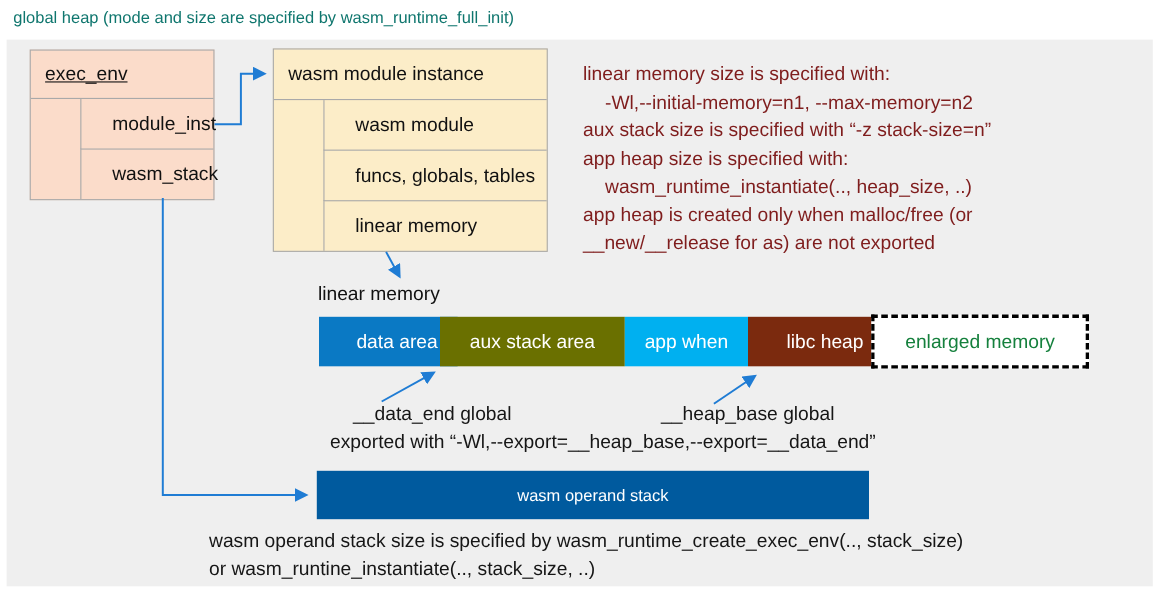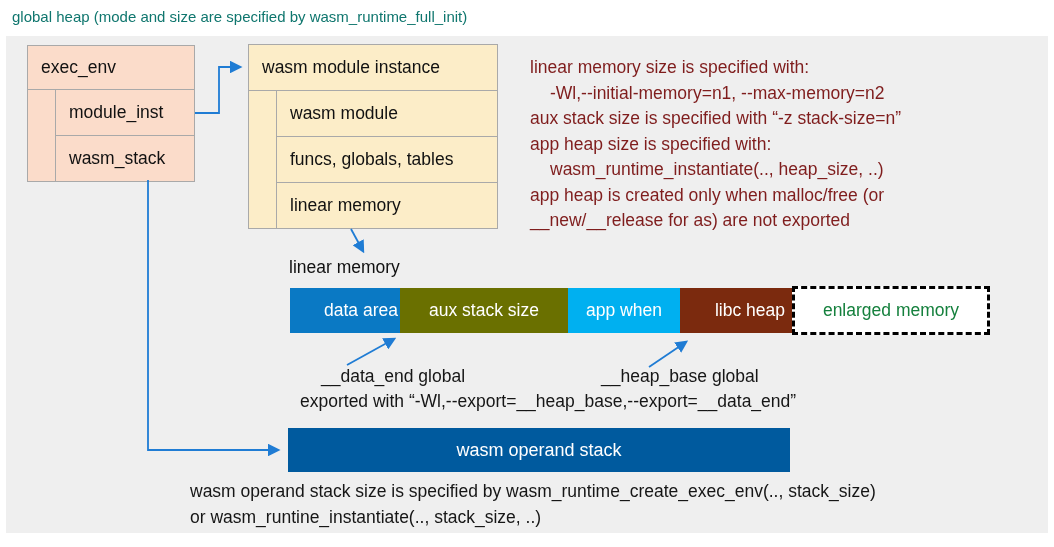--- a/index.html
+++ b/index.html
@@ -6,45 +6,45 @@
   .canvas{position:relative;width:1054px;height:547px;background:#fff;
     font-family:"Liberation Sans",sans-serif;color:#111;overflow:hidden;}
   .panel{position:absolute;left:6px;top:36px;width:1042px;height:497px;background:#efefef;}
   .title{position:absolute;left:12px;top:8px;font-size:15px;color:#0f766e;white-space:nowrap;}
 
   
   .struct-box{position:absolute;border:1px solid #a9a9a9;box-sizing:border-box;font-size:17.5px;}
   .box-pink{background:#fbdcca;}
   .box-cream{background:#fcedc8;}
   .struct-header{display:flex;align-items:center;padding-left:13px;border-bottom:1px solid #a9a9a9;}
-  .struct-cell{display:flex;align-items:center;padding-left:13px;margin-left:27px;
+  .struct-cell{display:flex;align-items:center;padding-left:28px;margin-left:45px;
     border-left:1px solid #a9a9a9;border-bottom:1px solid #a9a9a9;}
   .struct-cell.last{border-bottom:none;}
-  .exec .struct-header{height:43px;}
+  .exec .struct-header{height:43px;text-decoration:underline;}
   .exec .struct-cell{height:45px;}
   .inst .struct-header{height:45px;}
   .inst .struct-cell{height:45px;}
 
   
   .notes{position:absolute;left:530px;top:55px;font-size:17.5px;line-height:25.5px;color:#7f1d1d;}
   .notes .indent{padding-left:20px;}
   .notes div{white-space:nowrap;}
 
   
   .lm-label{position:absolute;left:289px;top:257px;font-size:17.5px;}
   .seg{position:absolute;top:288px;height:45px;display:flex;align-items:center;justify-content:center;
     color:#fff;font-size:17.5px;white-space:nowrap;}
   .seg-enlarged{position:absolute;top:286px;height:49px;box-sizing:border-box;border:3px dashed #000;
     background:#fff;color:#15803d;display:flex;align-items:center;justify-content:center;
     font-size:17.5px;white-space:nowrap;}
 
   .ann{position:absolute;font-size:17.5px;color:#161616;white-space:nowrap;}
 
   .operand-bar{position:absolute;left:288px;top:428px;width:502px;height:44px;
-    display:flex;align-items:center;justify-content:center;color:#fff;font-size:18px;}
+    display:flex;align-items:center;justify-content:center;color:#fff;font-size:15px;}
 
   .footer{position:absolute;left:190px;top:479px;font-size:17.5px;line-height:25.5px;color:#161616;}
   .footer div{white-space:nowrap;}
 
   svg.overlay{position:absolute;left:0;top:0;pointer-events:none;}
 </style>
 </head>
 <body>
 
 <div class="canvas">
@@ -70,21 +70,21 @@
     <div class="indent">-Wl,--initial-memory=n1, --max-memory=n2</div>
     <div>aux stack size is specified with “-z stack-size=n”</div>
     <div>app heap size is specified with:</div>
     <div class="indent">wasm_runtime_instantiate(.., heap_size, ..)</div>
     <div>app heap is created only when malloc/free (or</div>
     <div>__new/__release for as) are not exported</div>
   </div>
 
   <div class="lm-label">linear memory</div>
   <div class="seg" style="left: 290px; width: 110px; background: rgb(10, 121, 196); padding-left: 16px;">data area</div>
-  <div class="seg" style="left: 400px; width: 168px; background: rgb(106, 112, 0);">aux stack size</div>
+  <div class="seg" style="left: 400px; width: 168px; background: rgb(106, 112, 0);">aux stack area</div>
   <div class="seg" style="left: 568px; width: 112px; background: rgb(0, 176, 240);">app when</div>
   <div class="seg" style="left: 680px; width: 110px; background: rgb(123, 42, 14); padding-left: 15px;">libc heap</div>
   <div class="seg-enlarged" style="left:792px;width:198px;">enlarged memory</div>
 
   <div class="ann" style="left:321px;top:366px;">__data_end global</div>
   <div class="ann" style="left:601px;top:366px;">__heap_base global</div>
   <div class="ann" style="left:300px;top:391px;">exported with “-Wl,--export=__heap_base,--export=__data_end”</div>
 
   <div class="operand-bar" style="background: rgb(0, 90, 158);">wasm operand stack</div>
 

